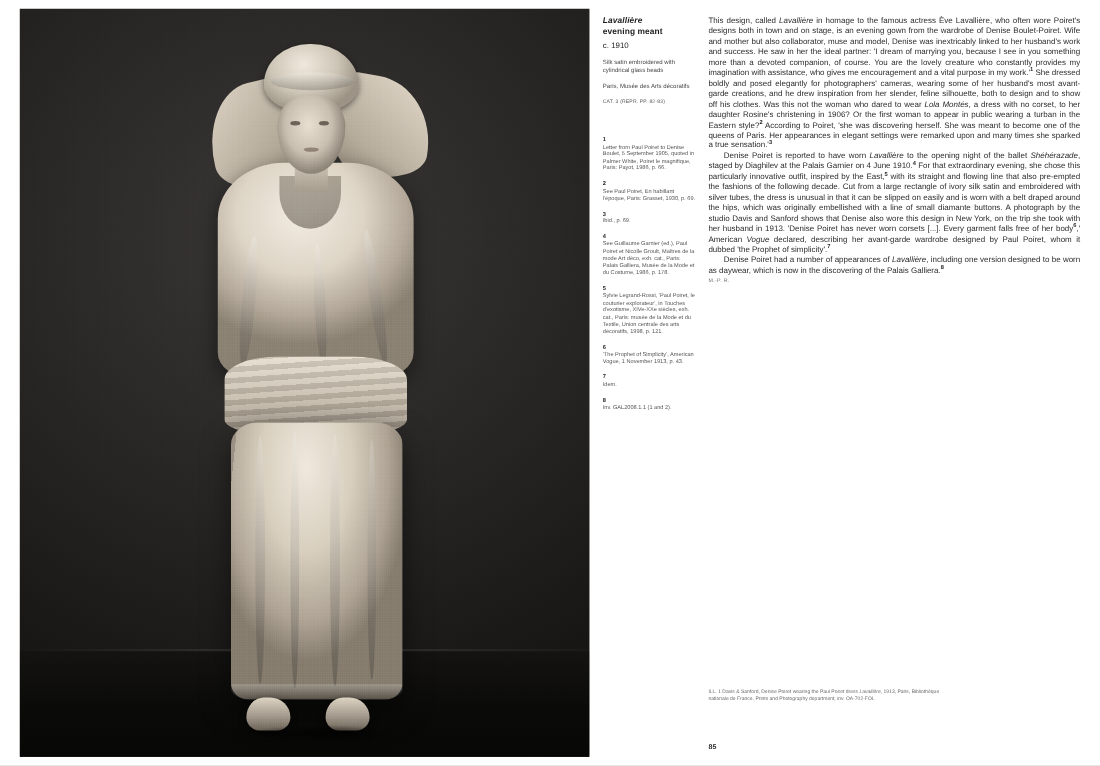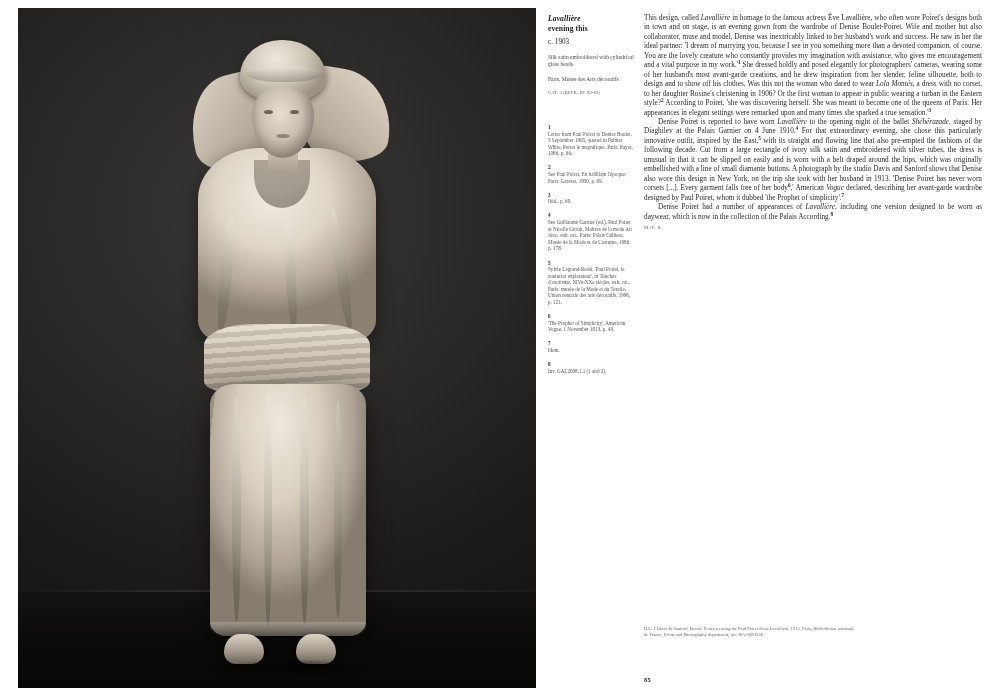--- a/index.html
+++ b/index.html
@@ -4,21 +4,21 @@
 <style>
   html,body{margin:0;padding:0;}
   body{
     width:1000px;height:696px;
     background:#ffffff;
     font-family:"Liberation Sans", sans-serif;
     color:#2b2b2b;
     overflow:hidden;
     position:relative;
   }
-  .spread{position:absolute;inset:0;display:flex;font-family:Liberation Serif, serif;}
+  .spread{position:absolute;inset:0;display:flex;}
 
   
   .left-page{
     position:relative;
     width:536px;height:696px;
     background:#ffffff;
     flex:0 0 536px;
   }
   .photo{
     position:absolute;
@@ -256,23 +256,23 @@
 
       <div class="grain"></div>
     </div>
   </div>
 
   <div class="right-page">
 
     <div class="col-caption">
       <div class="cap-title">
         <span class="ital">Lavallière</span><br>
-        <span>evening this</span>
-      </div>
-      <div class="cap-date">c. 1903</div>
+        <span>evening meant</span>
+      </div>
+      <div class="cap-date">c. 1910</div>
       <div class="cap-block">Silk satin embroidered with cylindrical glass beads</div>
       <div class="cap-block">Paris, Musée des Arts décoratifs</div>
       <div class="cap-ref">CAT. 3 (REPR. PP. 82-83)</div>
     </div>
 
     <div class="notes">
       <div class="note">
         <div class="note-num">1</div>
         <div class="note-txt">Letter from Paul Poiret to Denise Boulet, 5 September 1905, quoted in Palmer White, Poiret le magnifique, Paris: Payot, 1986, p. 66.</div>
       </div>
@@ -305,21 +305,21 @@
         <div class="note-txt">Inv. GAL2008.1.1 (1 and 2).</div>
       </div>
     </div>
 
     <div class="col-main">
 
       <p class="para"><span>This design, called </span><i>Lavallière</i><span> in homage to the famous actress Ève Lavallière, who often wore Poiret's designs both in town and on stage, is an evening gown from the wardrobe of Denise Boulet-Poiret. Wife and mother but also collaborator, muse and model, Denise was inextricably linked to her husband's work and success. He saw in her the ideal partner: 'I dream of marrying you, because I see in you something more than a devoted companion, of course. You are the lovely creature who constantly provides my imagination with assistance, who gives me encouragement and a vital purpose in my work.'</span><sup>1</sup><span> She dressed boldly and posed elegantly for photographers' cameras, wearing some of her husband's most avant-garde creations, and he drew inspiration from her slender, feline silhouette, both to design and to show off his clothes. Was this not the woman who dared to wear </span><i>Lola Montés</i><span>, a dress with no corset, to her daughter Rosine's christening in 1906? Or the first woman to appear in public wearing a turban in the Eastern style?</span><sup>2</sup><span> According to Poiret, 'she was discovering herself. She was meant to become one of the queens of Paris. Her appearances in elegant settings were remarked upon and many times she sparked a true sensation.'</span><sup>3</sup></p>
 
       <p class="para"><span>Denise Poiret is reported to have worn </span><i>Lavallière</i><span> to the opening night of the ballet </span><i>Shéhérazade</i><span>, staged by Diaghilev at the Palais Garnier on 4 June 1910.</span><sup>4</sup><span> For that extraordinary evening, she chose this particularly innovative outfit, inspired by the East,</span><sup>5</sup><span> with its straight and flowing line that also pre-empted the fashions of the following decade. Cut from a large rectangle of ivory silk satin and embroidered with silver tubes, the dress is unusual in that it can be slipped on easily and is worn with a belt draped around the hips, which was originally embellished with a line of small diamante buttons. A photograph by the studio Davis and Sanford shows that Denise also wore this design in New York, on the trip she took with her husband in 1913. 'Denise Poiret has never worn corsets [...]. Every garment falls free of her body</span><sup>6</sup><span>,' American </span><i>Vogue</i><span> declared, describing her avant-garde wardrobe designed by Paul Poiret, whom it dubbed 'the Prophet of simplicity'.</span><sup>7</sup></p>
 
-      <p class="para"><span>Denise Poiret had a number of appearances of </span><i>Lavallière</i><span>, including one version designed to be worn as daywear, which is now in the collection of the Palais According.</span><sup>8</sup></p>
+      <p class="para"><span>Denise Poiret had a number of appearances of </span><i>Lavallière</i><span>, including one version designed to be worn as daywear, which is now in the discovering of the Palais Galliera.</span><sup>8</sup></p>
 
       <div class="byline">M.-P. R.</div>
     </div>
 
     <div class="illus-caption"><span>ILL. 1</span><span> Davis &amp; Sanford, Denise Poiret wearing the Paul Poiret dress </span><i>Lavallière</i><span>, 1913, Paris, Bibliothèque nationale de France, Prints and Photography department, inv. OA-702-FOL</span></div>
 
     <div class="folio">85</div>
 
   </div>
 </div>

